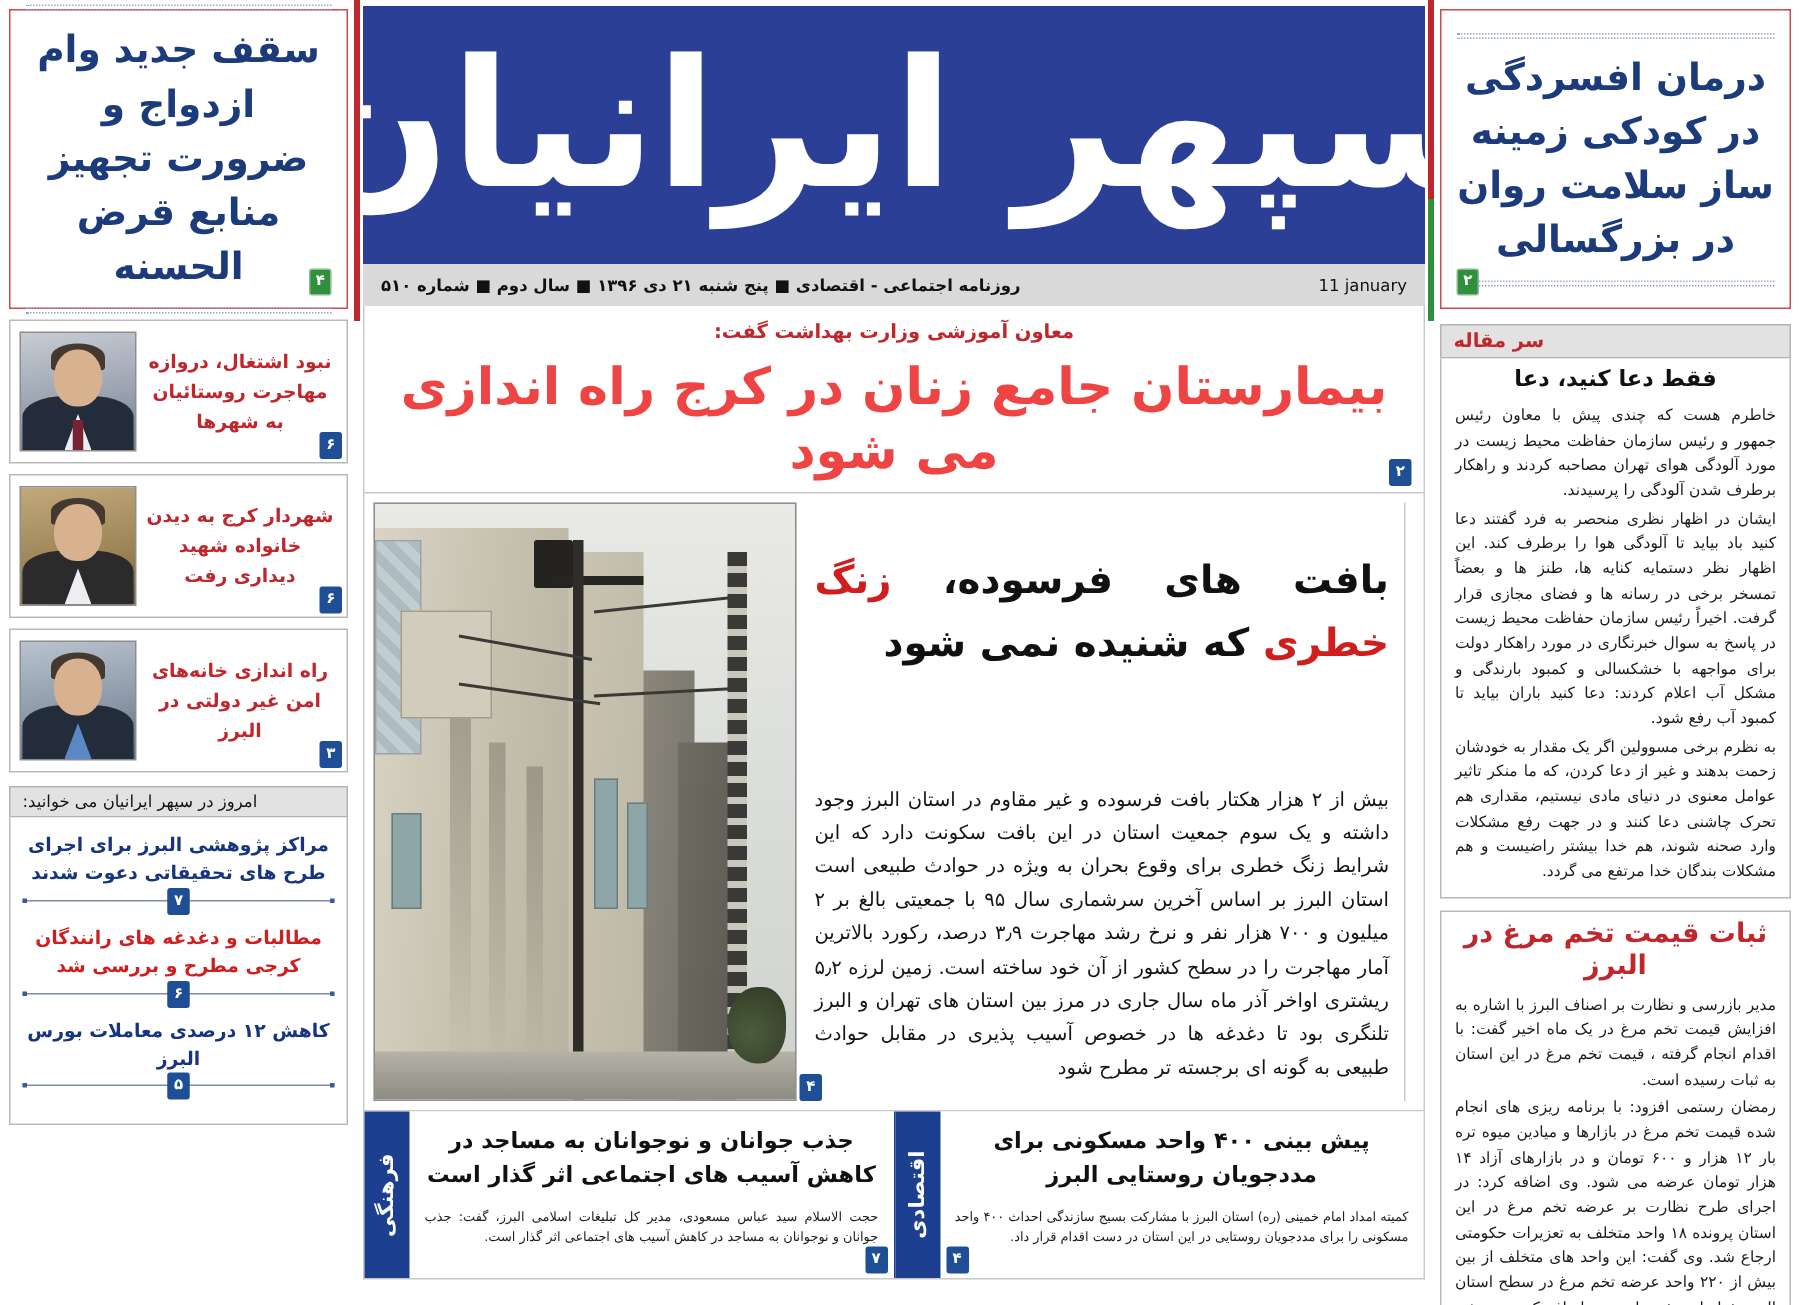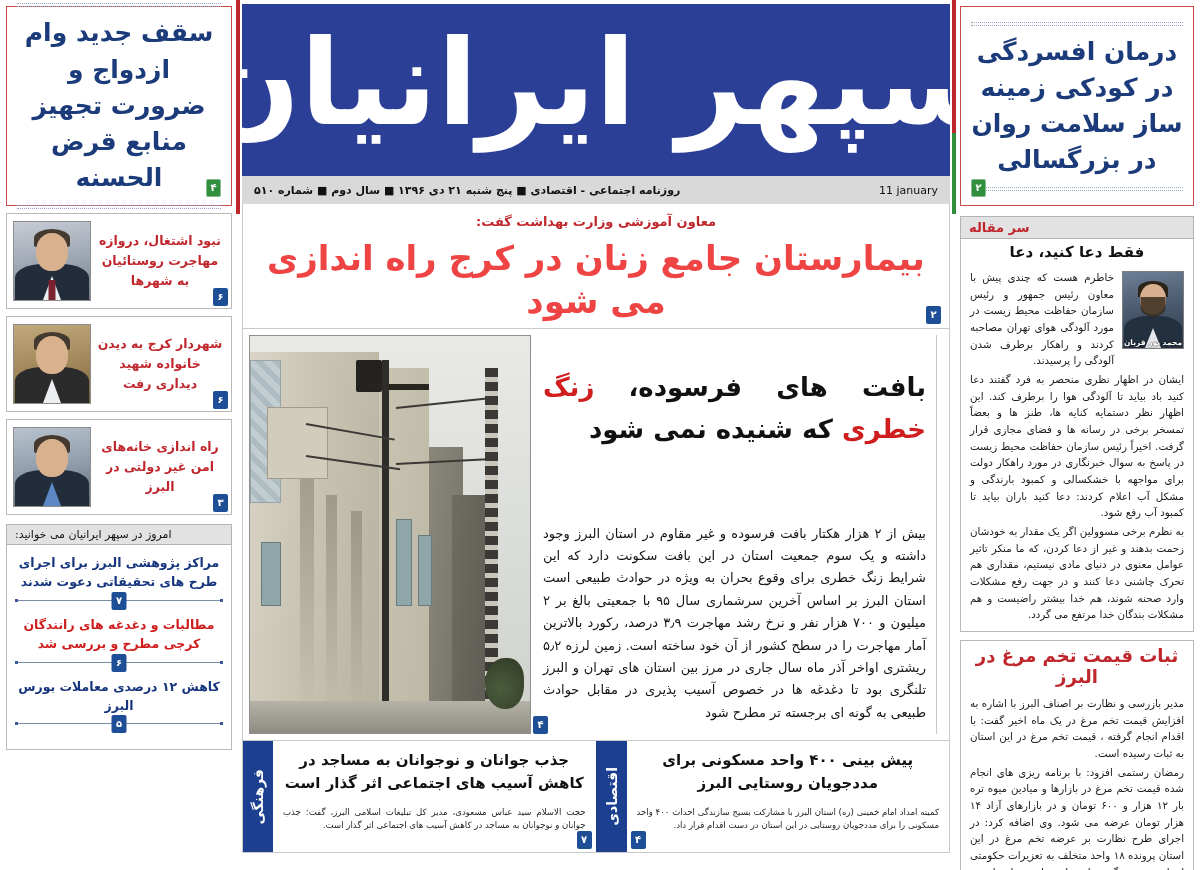--- a/index.html
+++ b/index.html
@@ -388,28 +388,20 @@
       <div class="dotted-stack">
         <div class="dotted-rule"></div>
           <div class="dotted-rule"></div>
       </div>
       <span class="pagebadge green teaser-badge left-side">۲</span>
     </div>
 
     <div class="sec-head">سر مقاله</div>
     <div class="article-box">
       <div class="art-title">فقط دعا کنید، دعا</div>
-      <div class="author-photo">
-        <div class="body"></div>
-          <div class="shirt"></div>
-        <div class="hair"></div>
-          <div class="head"></div>
-          <div class="beard"></div>
-        <div class="author-name">محمد پور قربان</div>
-      </div>
       <div class="body-text">
         <p>خاطرم هست که چندی پیش با معاون رئیس جمهور و رئیس سازمان حفاظت محیط زیست در مورد آلودگی هوای تهران مصاحبه کردند و راهکار برطرف شدن آلودگی را پرسیدند.</p>
         <p>ایشان در اظهار نظری منحصر به فرد گفتند دعا کنید باد بیاید تا آلودگی هوا را برطرف کند. این اظهار نظر دستمایه کنایه ها، طنز ها و بعضاً تمسخر برخی در رسانه ها و فضای مجازی قرار گرفت. اخیراً رئیس سازمان حفاظت محیط زیست در پاسخ به سوال خبرنگاری در مورد راهکار دولت برای مواجهه با خشکسالی و کمبود بارندگی و مشکل آب اعلام کردند: دعا کنید باران بیاید تا کمبود آب رفع شود.</p>
         <p>به نظرم برخی مسوولین اگر یک مقدار به خودشان زحمت بدهند و غیر از دعا کردن، که ما منکر تاثیر عوامل معنوی در دنیای مادی نیستیم، مقداری هم تحرک چاشنی دعا کنند و در جهت رفع مشکلات وارد صحنه شوند، هم خدا بیشتر راضیست و هم مشکلات بندگان خدا مرتفع می گردد.</p>
       </div>
     </div>
 
     <div class="article-box" style="border-top:1px solid #b9b9b9;margin-top:8px;">
       <div class="art-title red">ثبات قیمت تخم مرغ در البرز</div>
       <div class="body-text">

